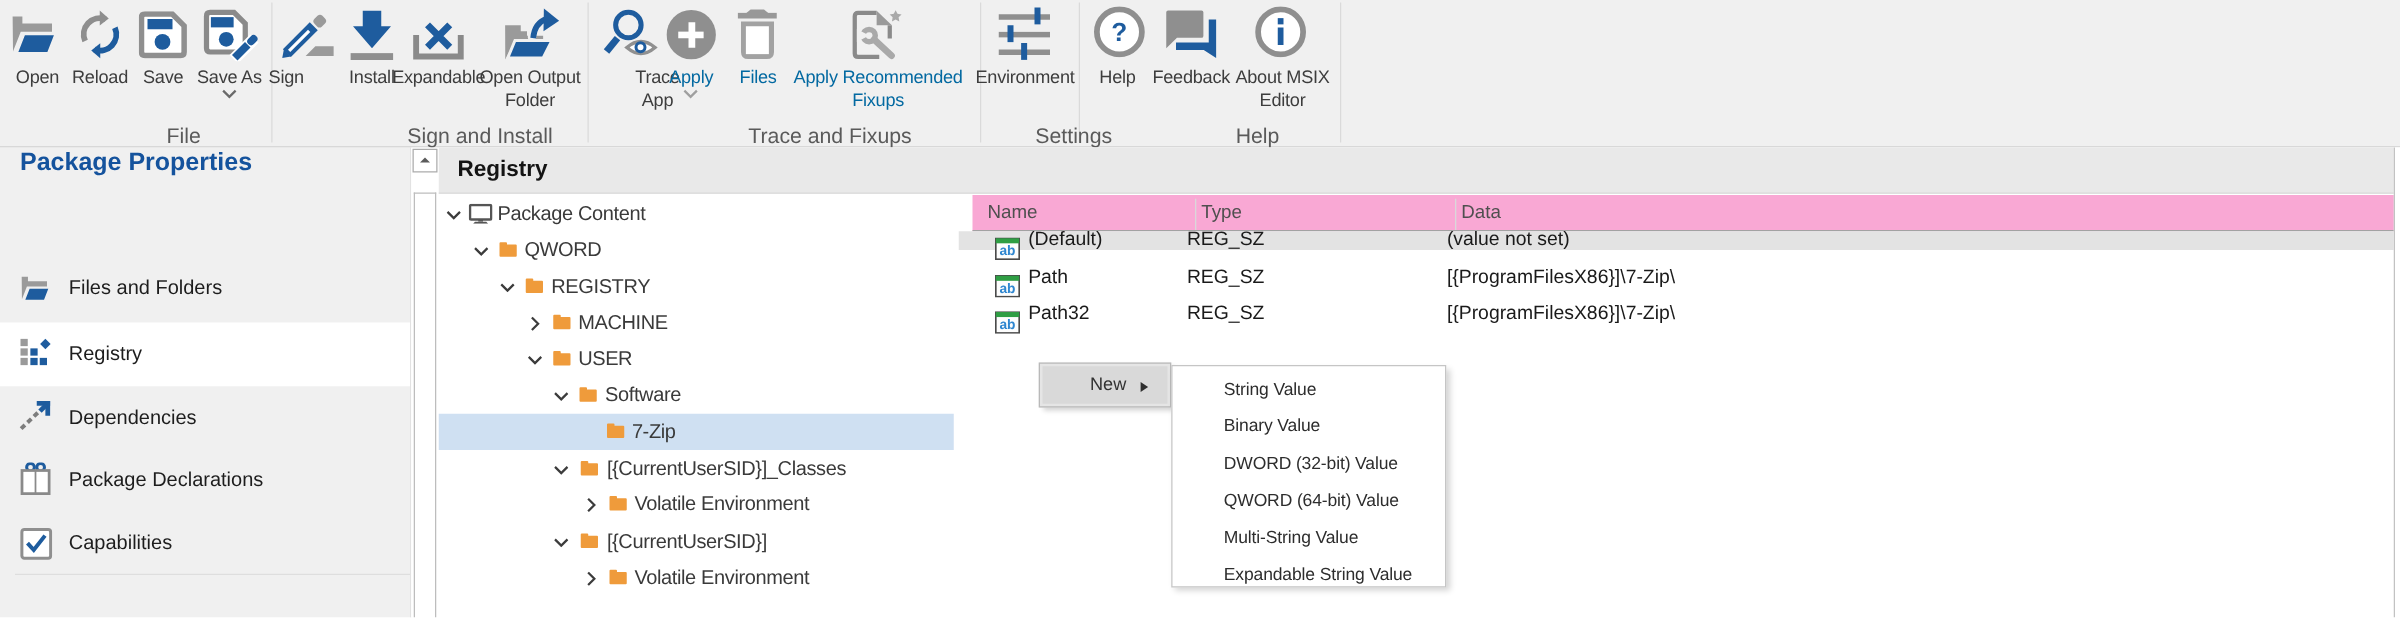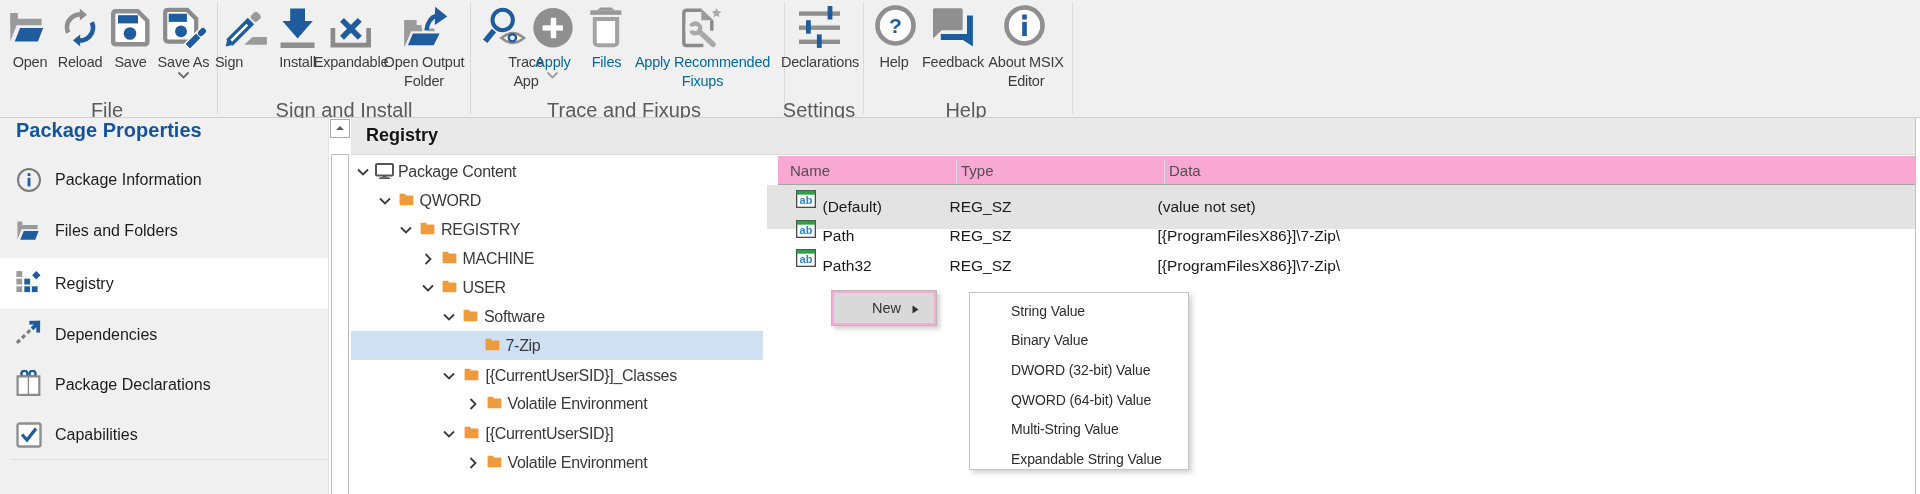--- a/index.html
+++ b/index.html
@@ -4,21 +4,21 @@
 <style>
 * { margin:0; padding:0; box-sizing:border-box; }
 html,body { width:1920px; height:494px; background:#fff; font-family:"Liberation Sans", sans-serif; overflow:hidden; }
 #page { position:relative; width:1920px; height:494px; background:#fff; }
 .abs { position:absolute; }
 
 #ribbon { position:absolute; left:0; top:0; width:1920px; height:118px; background:#f0f0f0; border-bottom:1px solid #d0d0d0; }
 .rlabel { position:absolute; font-size:14.5px; letter-spacing:-0.2px; color:#3d3d3d; text-align:center; line-height:19px; white-space:nowrap; transform:translateX(-50%); }
 .rlabel.dis { color:#0369a1; }
 .rsep { position:absolute; top:2px; height:112px; width:1px; background:#dadada; }
-.rgroup { position:absolute; top:99px; font-size:20px; color:#5a5a5a; text-align:right; transform:translateX(-50%); white-space:nowrap; }
+.rgroup { position:absolute; top:99px; font-size:17px; color:#5a5a5a; text-align:right; transform:translateX(-50%); white-space:nowrap;margin-left:40px; }
 .ricon { position:absolute; }
 
 #sidebar { position:absolute; left:0; top:118px; width:329px; height:376px; background:#f0f0f0; border-right:1px solid #e2e2e2; }
 .sbhead { position:absolute; left:16px; top:0.5px; font-size:20px; font-weight:bold; color:#15539d; }
 .sbrow { position:absolute; left:0; width:328px; height:51px; }
 .sbrow.sel { background:#fff; }
 .sbrow .txt { position:absolute; left:55px; top:50%; transform:translateY(-50%); font-size:16px; color:#1d1d1d; white-space:nowrap; }
 .sbrow svg { position:absolute; left:16px; top:50%; transform:translateY(-50%); }
 #sbline { position:absolute; left:12px; top:341px; width:316px; height:1px; background:#dedede; }
 
@@ -30,28 +30,28 @@
 #titleband { position:absolute; left:0; top:0; width:1565px; height:36.5px; background:#e9e9e9; border-bottom:1px solid #dadada; }
 #titleband .t { position:absolute; left:15px; top:7px; font-size:18px; font-weight:bold; color:#141414; }
 #rightstrip { position:absolute; left:1564px; top:0; width:5px; height:376px; background:#fff; border-left:1px solid #c2c2c2; }
 
 .trow { position:absolute; margin-left:-1.5px; font-size:16px; letter-spacing:-0.3px; color:#3a3a3a; white-space:nowrap; }
 .tsel { position:absolute; left:0px; top:213px; width:412px; height:29px; background:#cfe0f2; }
 
 #thead { position:absolute; left:427px; top:37.5px; width:1148.5px; height:29px; background:#f9a8d4; border-bottom:1.5px solid #a2a2a2; }
 .hsep { position:absolute; top:3px; height:25px; width:1px; background:#d9d9d9; }
 .htxt { position:absolute; top:50%; transform:translateY(-50%); font-size:15px; color:#4f4f4f; }
-.drow { position:absolute; left:415.5px; width:1148.5px; height:44px; }
+.drow { position:absolute; left:415.5px; width:1148.5px; height:15px; }
 .drow.sel { background:#e3e3e3; }
 .dtxt { position:absolute; top:50%; transform:translateY(-50%); font-size:15.5px; color:#1a1a1a; white-space:nowrap; }
 
-#menunew { position:absolute; left:480px; top:172px; width:106px; height:36px; background:#f9a8d4; border:1px solid #b9b9b9; box-shadow:3px 3px 4px rgba(0,0,0,0.18); }
+#menunew { position:absolute; left:480px; top:172px; width:106px; height:36px; background:#e5e5e5; border:1px solid #b9b9b9; box-shadow:3px 3px 4px rgba(0,0,0,0.18); }
 #menunew .hl { position:absolute; left:2px; top:2px; right:2px; bottom:2px; background:#d9d9d9; }
 #menunew .nt { position:absolute; left:0; right:0; padding-left:5px; top:50%; transform:translateY(-50%); text-align:center; font-size:14.5px; color:#333; }
-#submenu { position:absolute; left:586px; top:174px; width:220px; height:178px; background:#fff; border:1px solid #c5c5c5; box-shadow:3px 3px 5px rgba(0,0,0,0.18);margin-left:32px; }
+#submenu { position:absolute; left:586px; top:174px; width:220px; height:178px; background:#fff; border:1px solid #c5c5c5; box-shadow:3px 3px 5px rgba(0,0,0,0.18); }
 .mitem { position:absolute; left:41px; font-size:14px; letter-spacing:-0.1px; color:#2d2d2d; white-space:nowrap; transform:translateY(-50%); }
 </style>
 </head>
 <body>
 <div id="page">
   <div id="ribbon">
 
 <svg class="ricon" style="left:8px;top:12px" width="42" height="32" viewBox="0 0 42 32">
   <path d="M2.1,1.1 H9.9 V6.8 H33.6 V13.3 H8.6 L2.4,29.2 Z" fill="#9a9a9a"></path>
   <path d="M11.3,15.1 L36.6,15.1 L30.6,30.6 L5.2,30.6 Z" fill="#1e5c9e" stroke="#f0f0f0" stroke-width="2"></path>
@@ -155,21 +155,21 @@
 <div class="rgroup" style="left:624px">Trace and Fixups</div>
 
 <svg class="ricon" style="left:794px;top:5px" width="52" height="44" viewBox="0 0 52 44">
   <rect x="5" y="6.4" width="41" height="4.4" fill="#8f8f8f"></rect>
   <rect x="5" y="20.5" width="41" height="4.4" fill="#8f8f8f"></rect>
   <rect x="5" y="34.6" width="41" height="4.4" fill="#8f8f8f"></rect>
   <rect x="33.6" y="1" width="4.8" height="13.5" fill="#1e5c9e"></rect>
   <rect x="12" y="15.2" width="4.8" height="13.5" fill="#1e5c9e"></rect>
   <rect x="22.9" y="29.4" width="4.8" height="13.5" fill="#1e5c9e"></rect>
 </svg>
-<div class="rlabel" style="left:820px;top:53px">Declarations</div>
+<div class="rlabel" style="left:820px;top:53px">Environment</div>
 <div class="rsep" style="left:863px"></div>
 <div class="rgroup" style="left:819px">Settings</div>
 
 <svg class="ricon" style="left:875px;top:5px" width="41" height="41" viewBox="0 0 41 41">
   <circle cx="20.5" cy="20.5" r="18" fill="#fff" stroke="#8f8f8f" stroke-width="4.6"></circle>
   <text x="20.5" y="27.5" font-size="21" font-weight="bold" fill="#1e5c9e" text-anchor="middle" font-family="Liberation Sans, sans-serif">?</text>
 </svg>
 <div class="rlabel" style="left:894px;top:53px">Help</div>
 <svg class="ricon" style="left:922px;top:7px" width="61" height="41" viewBox="0 0 61 41">
   <path d="M11,2.8 Q11,1.3 12.5,1.3 H39.2 Q40.7,1.3 40.7,2.8 V21.7 Q40.7,23.2 39.2,23.2 H19.6 L11,31.5 Z" fill="#8f8f8f"></path>
@@ -180,28 +180,20 @@
   <circle cx="20.5" cy="20.5" r="18" fill="#fff" stroke="#8f8f8f" stroke-width="4.6"></circle>
   <rect x="18.2" y="9.5" width="4.6" height="5" fill="#1e5c9e"></rect>
   <rect x="18.2" y="17" width="4.6" height="14" fill="#1e5c9e"></rect>
 </svg>
 <div class="rlabel" style="left:1026px;top:53px">About MSIX<br>Editor</div>
 <div class="rsep" style="left:1072px"></div>
 <div class="rgroup" style="left:966px">Help</div>
   </div>
   <div id="sidebar">
     <div class="sbhead">Package Properties</div>
-    <div class="sbrow" style="top:36px">
-      <svg width="26" height="26" viewBox="0 0 26 26">
-        <circle cx="13" cy="13" r="11" fill="none" stroke="#7a7a7a" stroke-width="2"></circle>
-        <rect x="11.6" y="6.2" width="2.8" height="2.8" fill="#1e5c9e"></rect>
-        <rect x="11.6" y="10.8" width="2.8" height="8.6" fill="#1e5c9e"></rect>
-      </svg>
-      <div class="txt">Package Information</div>
-    </div>
     <div class="sbrow" style="top:87.5px">
       <svg width="27" height="20.6" viewBox="0 0 42 32">
         <path d="M2.1,1.1 H9.9 V6.8 H33.6 V13.3 H8.6 L2.4,29.2 Z" fill="#9a9a9a"></path>
         <path d="M11.3,15.1 L36.6,15.1 L30.6,30.6 L5.2,30.6 Z" fill="#1e5c9e" stroke="#f0f0f0" stroke-width="2"></path>
       </svg>
       <div class="txt">Files and Folders</div>
     </div>
     <div class="sbrow sel" style="top:140px">
       <svg width="26" height="26" viewBox="0 0 26 26" style="left:15.5px;top:calc(50% - 2px)">
         <rect x="0.4" y="2.1" width="5.8" height="5.8" fill="#9a9a9a"></rect>

